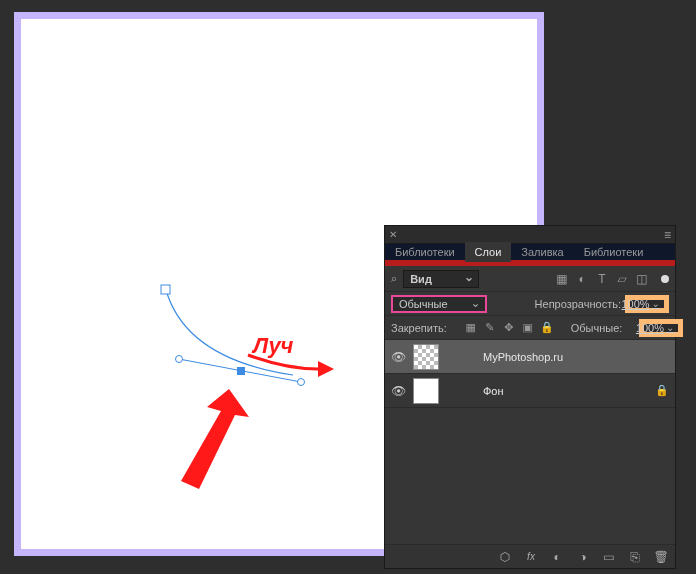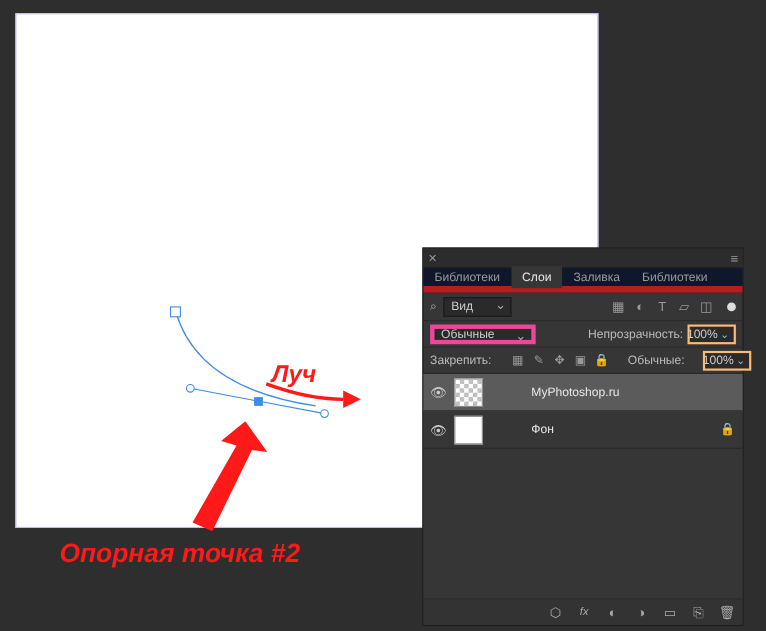--- a/index.html
+++ b/index.html
@@ -3,23 +3,23 @@
   <meta charset="utf-8">
   <style>
     * { margin: 0; padding: 0; box-sizing: border-box; font-family: Arial, sans-serif; }
     body { background: #2e2e2e; width: 696px; height: 574px; position: relative; overflow: hidden; }
     
     .canvas-area {
       position: absolute;
       left: 14px;
       top: 12px;
       width: 530px;
-      height: 468px;
+      height: 544px;
       background: #fff;
-      border: 1px solid #c4b5fd;
+      border: 7px solid #c4b5fd;
     }
     
     .curve-svg {
       position: absolute;
       left: 0; top: 0;
       width: 100%; height: 100%;
       pointer-events: none;
     }
     
     .annotation-ray {
@@ -103,61 +103,63 @@
     .filter-select {
       background: #2a2a2a;
       border: 1px solid #1a1a1a;
       color: #ccc;
       padding: 1px 16px 1px 6px;
       font-size: 11px;
       height: 18px;
       display: flex;
       align-items: center;
       position: relative;
-      width: 62px;
+      width: 76px;
+      font-weight: bold;
     }
     .filter-select::after { content: "⌄"; position: absolute; right: 4px; top: -1px; color: #aaa; font-size: 12px; }
     .search-ico { font-size: 11px; color: #aaa; }
     .filter-icons { display: flex; gap: 6px; margin-left: auto; align-items: center; }
     .filter-icons span { font-size: 12px; color: #999; width: 14px; text-align: center; cursor: pointer; }
     .filter-dot { width: 8px; height: 8px; border-radius: 50%; background: #ddd; margin-left: 6px; }
     
     .blend-row {
       display: flex;
       align-items: center;
       padding: 3px 6px;
       gap: 4px;
       border-bottom: 1px solid #2a2a2a;
       height: 24px;
     }
     .blend-select {
       background: #2a2a2a;
-      border: 4px solid #ec4899;
+      border: 2px solid #ec4899;
       color: #ccc;
       padding: 1px 16px 1px 6px;
       font-size: 11px;
       height: 18px;
       display: flex;
       align-items: center;
       position: relative;
       width: 108px;
     }
     .blend-select::after { content: "⌄"; position: absolute; right: 4px; top: -1px; color: #aaa; font-size: 12px; }
     .opacity-label { margin-left: auto; color: #bbb; padding-left: 44px; }
     .pct-input {
       background: #2a2a2a;
-      border: 2px solid #fdba74;
+      border: 5px solid #fdba74;
       color: #ccc;
       padding: 1px 4px;
       font-size: 11px;
       width: 44px;
       height: 18px;
       display: flex;
       align-items: center;
       justify-content: flex-end;
+      text-decoration: underline;
     }
     .pct-input .caret { margin-left: 2px; color: #aaa; font-size: 10px; }
     
     .lock-row {
       display: flex;
       align-items: center;
       padding: 3px 6px;
       gap: 17px;
       border-bottom: 1px solid #2a2a2a;
       height: 24px;
@@ -235,21 +237,20 @@
     <path d="M 2 4 Q 40 18 72 18" stroke="#ff1919" stroke-width="3" fill="none"></path>
     <polygon points="72,10 88,18 72,26" fill="#ff1919"></polygon>
   </svg>
 
   <div class="annotation-ray">Луч</div>
 
   <svg class="big-arrow" width="100" height="110">
     <polygon points="78,0 98,28 84,26 48,100 30,92 70,22 56,18" fill="#ff1919"></polygon>
   </svg>
 
-  <div class="annotation-anchor">Опорная точка #2</div>
 </div>
 
 <div class="layers-panel">
   <div class="panel-header">
     <span class="panel-close">✕</span>
     <span class="panel-menu">≡</span>
   </div>
 
   <div class="panel-tabs">
     <div class="tab">Библиотеки</div>

